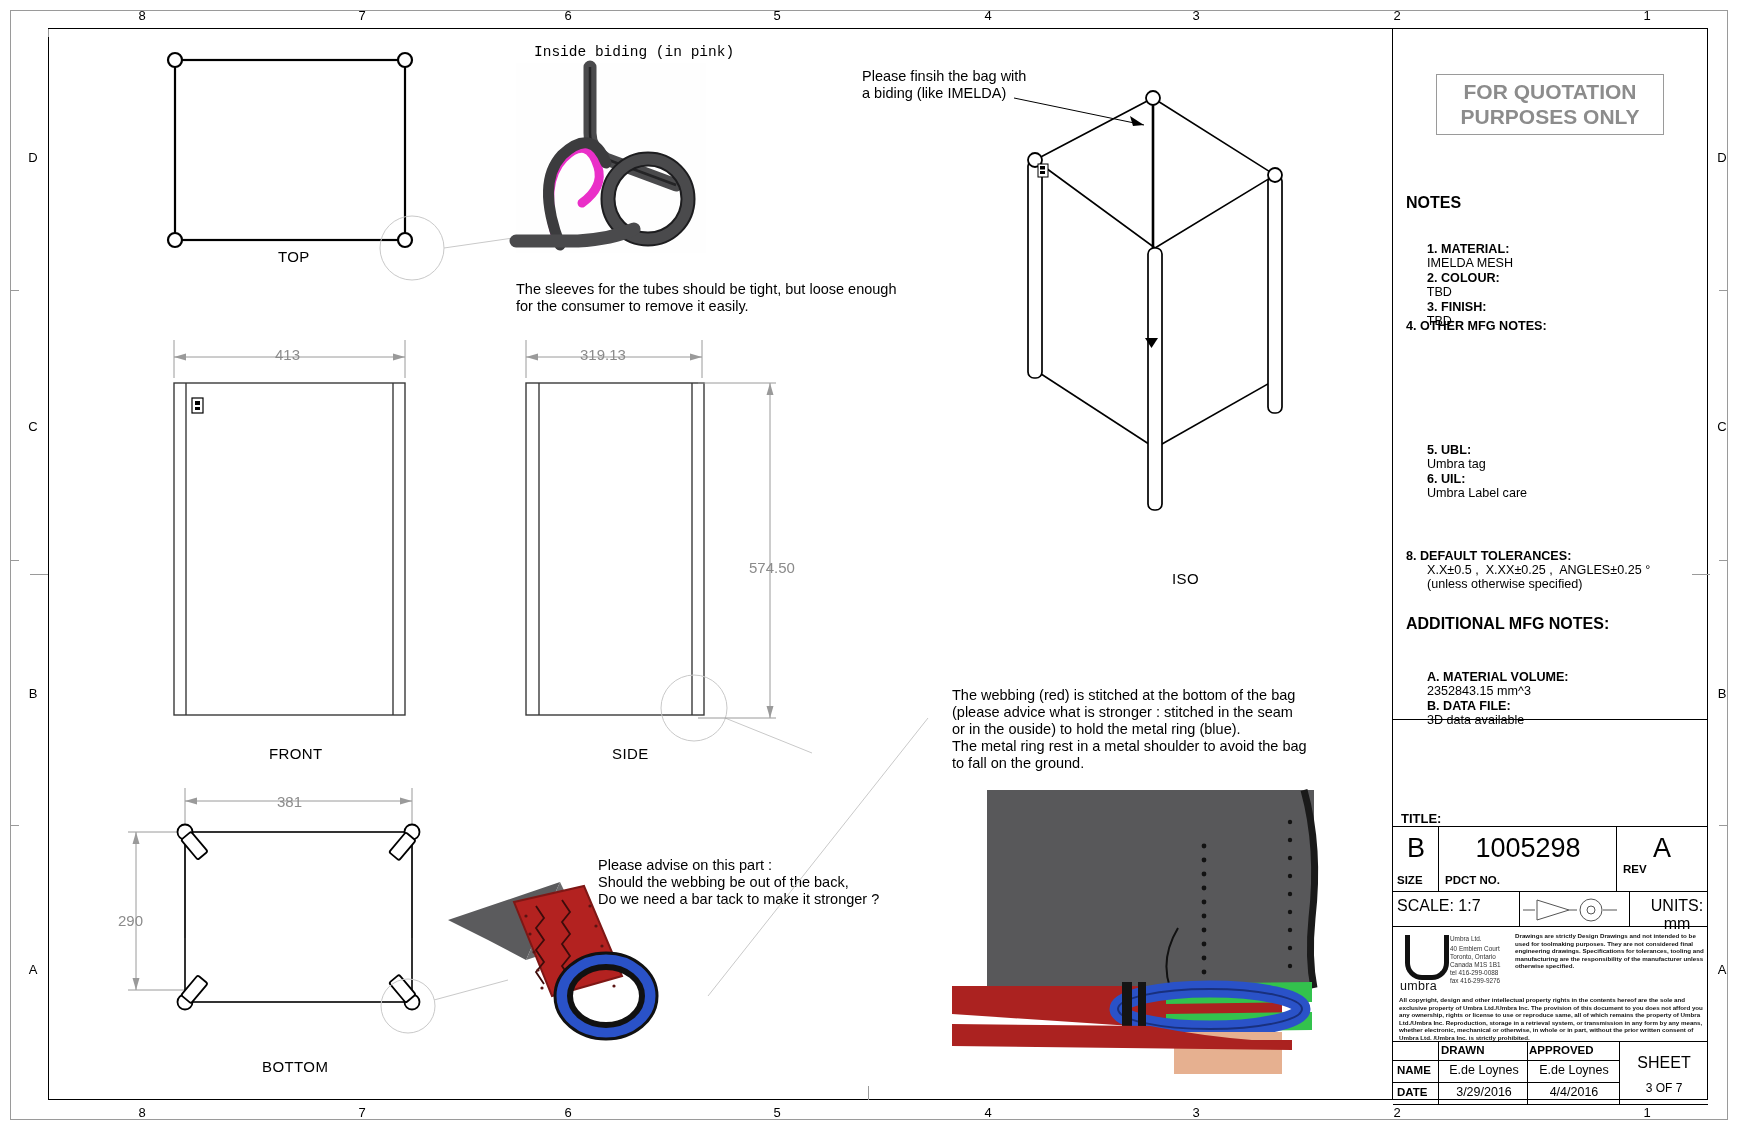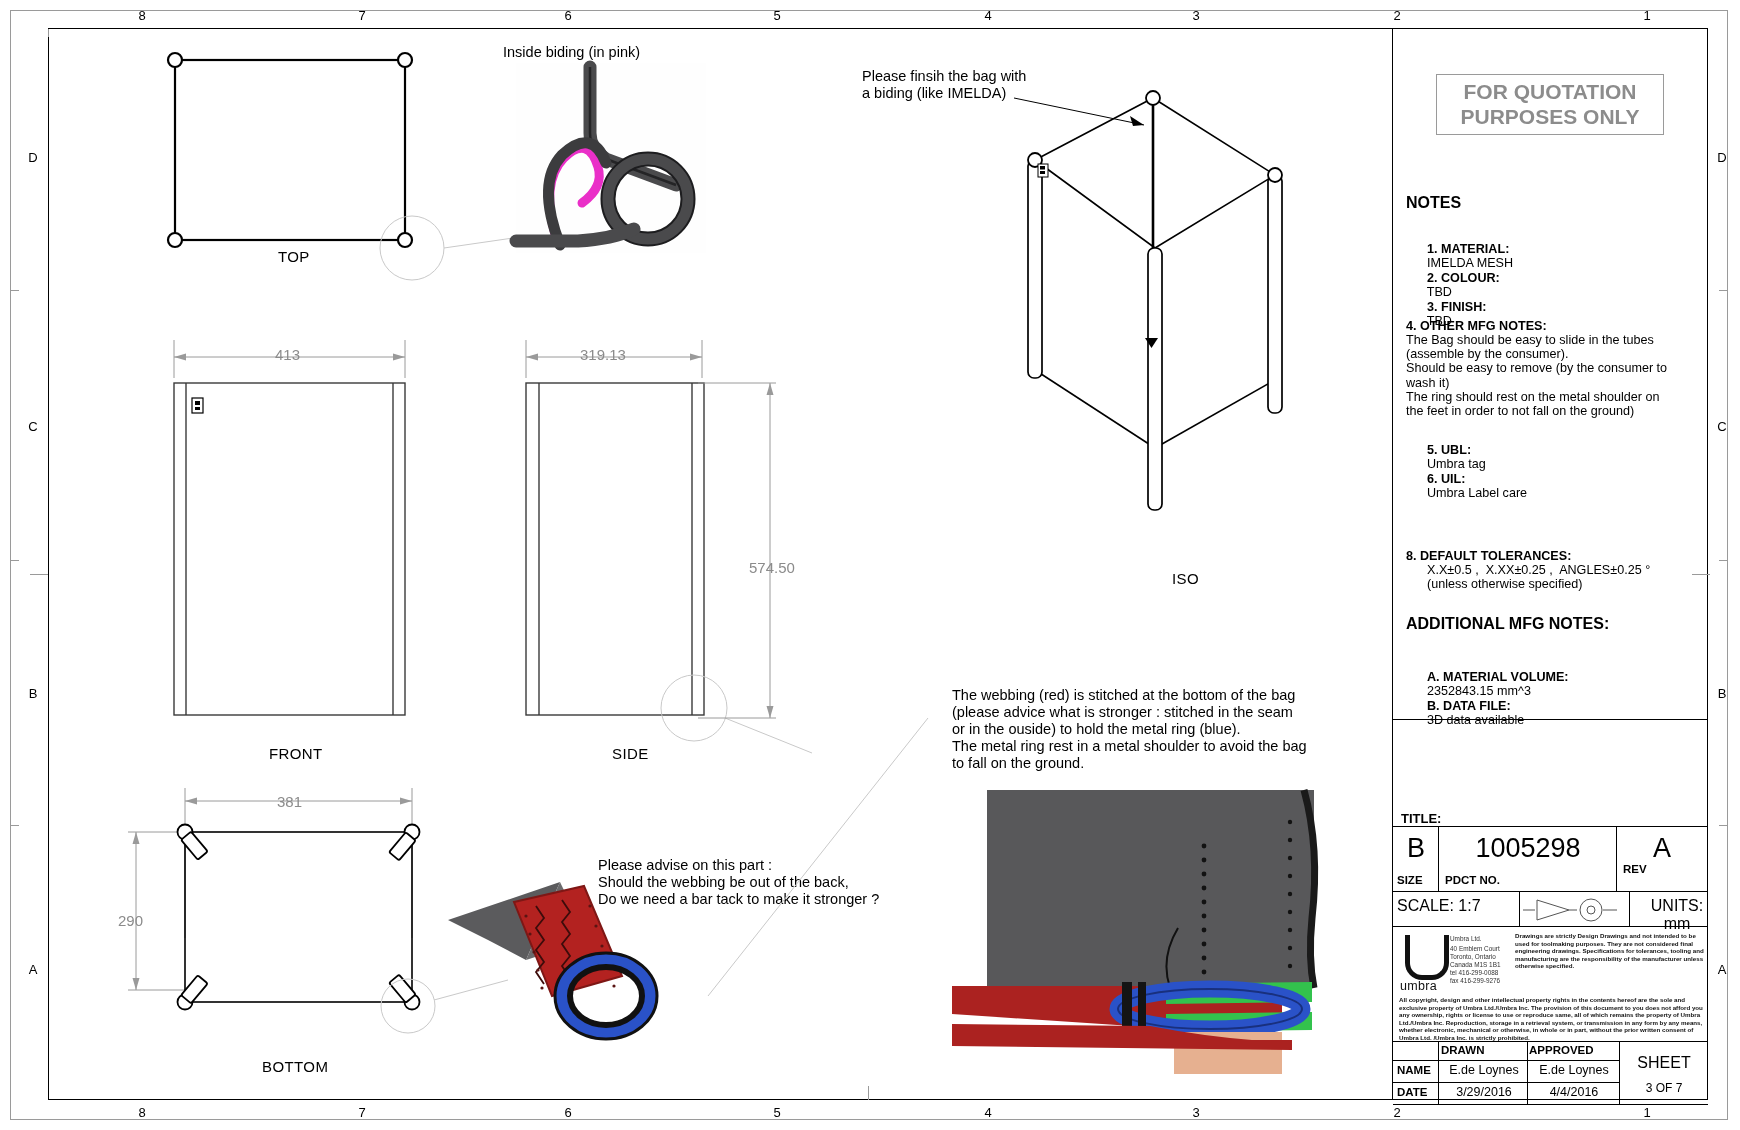--- a/index.html
+++ b/index.html
@@ -97,33 +97,35 @@
     <circle cx="25" cy="15" r="7" fill="#fff" stroke="#000" stroke-width="2.2"></circle>
     <circle cx="255" cy="15" r="7" fill="#fff" stroke="#000" stroke-width="2.2"></circle>
     <circle cx="25" cy="195" r="7" fill="#fff" stroke="#000" stroke-width="2.2"></circle>
     <circle cx="255" cy="195" r="7" fill="#fff" stroke="#000" stroke-width="2.2"></circle>
 
     <circle cx="262" cy="203" r="32" fill="none" stroke="#c9c9c9" stroke-width="1"></circle>
     <line x1="294" y1="203" x2="370" y2="192" stroke="#c9c9c9" stroke-width="1"></line>
   </svg>
   <div class="viewname" style="left:278px;top:248px;">TOP</div>
 
-  <div class="note" style="left:503px;top:44px;">Inside biding (in pink)</div>
+  <div class="note" style="left:534px;top:44px;font-family:Liberation Mono, monospace;">Inside biding (in pink)</div>
   <svg style="position:absolute;left:516px;top:63px;width:190px;height:190px;">
     <rect x="0" y="0" width="190" height="190" fill="#fefefe"></rect>
     <path d="M74,4 L74,70 Q74,86 90,96 L160,122" fill="none" stroke="#4a4a4c" stroke-width="13" stroke-linecap="round"></path>
     <path d="M74,4 L74,70 Q74,86 90,96 L160,122" fill="none" stroke="#242426" stroke-width="2.5"></path>
     <circle cx="132" cy="136" r="40" fill="none" stroke="#4a4a4c" stroke-width="13"></circle>
     <circle cx="132" cy="136" r="46.5" fill="none" stroke="#1d1d1f" stroke-width="2"></circle>
     <circle cx="132" cy="136" r="33.5" fill="none" stroke="#1d1d1f" stroke-width="2"></circle>
     <path d="M40,175 Q24,120 48,95 Q72,72 82,104 Q88,124 66,140" fill="none" stroke="#ea2fc8" stroke-width="9" stroke-linecap="round"></path>
     <path d="M44,182 Q20,120 46,92 Q76,64 90,100" fill="none" stroke="#3c3c3e" stroke-width="11" stroke-linecap="round"></path>
     <path d="M0,178 L62,178 Q96,176 118,166" fill="none" stroke="#4a4a4c" stroke-width="13" stroke-linecap="round"></path>
   </svg>
 
+  <div class="note" style="left:516px;top:281px;">The sleeves for the tubes should be tight, but loose enough
+for the consumer to remove it easily.</div>
 
   <svg style="position:absolute;left:160px;top:340px;width:260px;height:40px;">
     <line x1="14" y1="0" x2="14" y2="38" stroke="#9a9a9a" stroke-width="1"></line>
     <line x1="245" y1="0" x2="245" y2="38" stroke="#9a9a9a" stroke-width="1"></line>
     <line x1="14" y1="17" x2="245" y2="17" stroke="#9a9a9a" stroke-width="1"></line>
     <polygon points="14,17 26,13.5 26,20.5" fill="#9a9a9a"></polygon>
     <polygon points="245,17 233,13.5 233,20.5" fill="#9a9a9a"></polygon>
   </svg>
   <div class="dimtxt" style="left:275px;top:346px;">413</div>
 
@@ -335,26 +337,20 @@
     <div class="note-line" style="top:228px;">
       <span class="nb">2. COLOUR:</span>
       <span>TBD</span>
     </div>
     <div class="note-line" style="top:257px;">
       <span class="nb">3. FINISH:</span>
       <span>TBD</span>
     </div>
 
     <div class="note-line nb" style="top:290px;">4. OTHER MFG NOTES:</div>
-    <div class="note-line" style="top:304px;">The Bag should be easy to slide in the tubes
-(assemble by the consumer).
-Should be easy to remove (by the consumer to
-wash it)
-The ring should rest on the metal shoulder on
-the feet in order to not fall on the ground)</div>
 
     <div class="note-line" style="top:400px;">
       <span class="nb">5. UBL:</span>
       <span>Umbra tag</span>
     </div>
     <div class="note-line" style="top:429px;">
       <span class="nb">6. UIL:</span>
       <span>Umbra Label care</span>
     </div>
 

